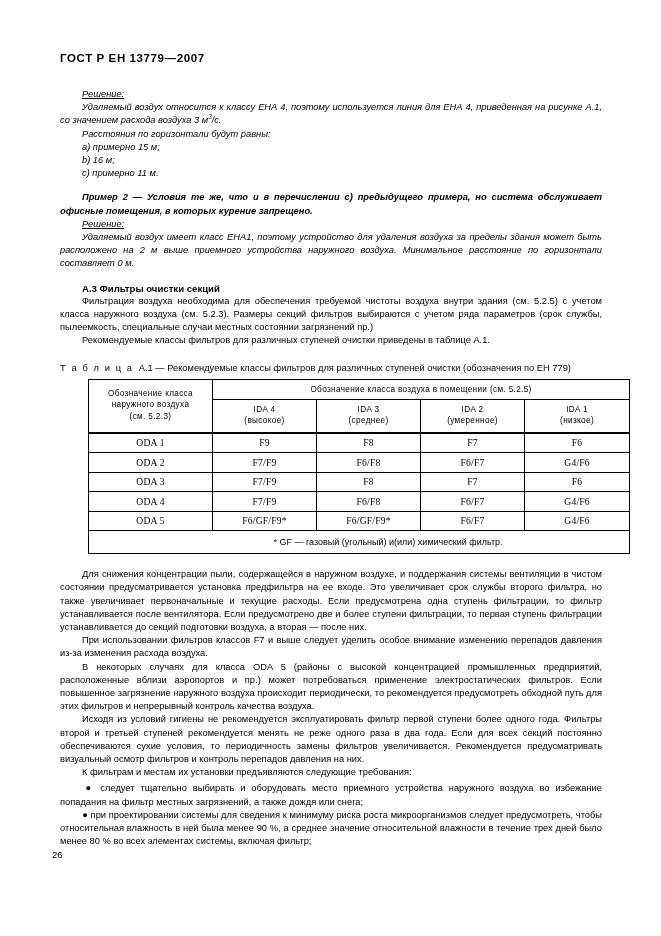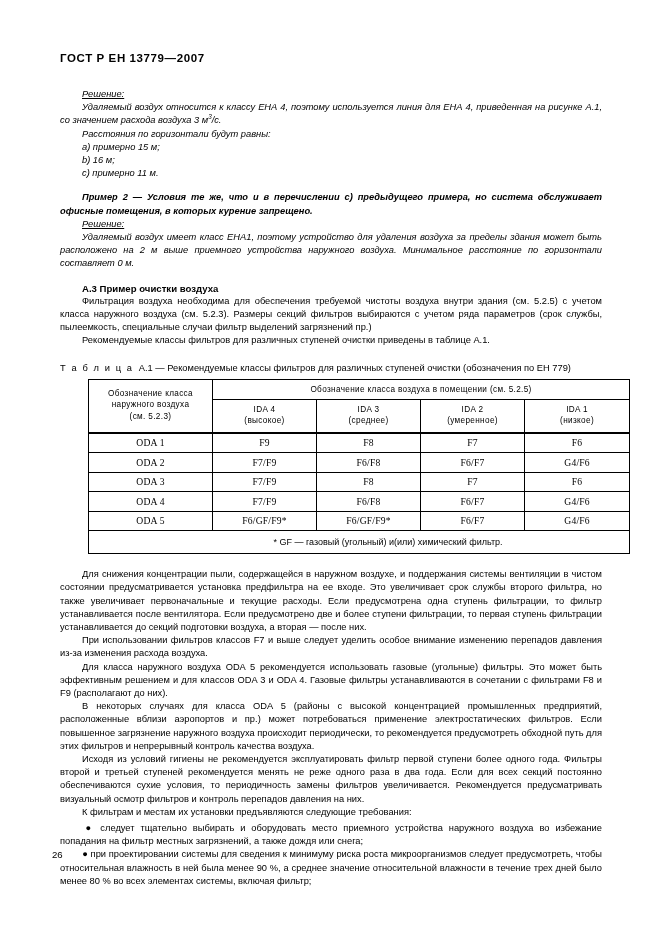--- a/index.html
+++ b/index.html
@@ -173,22 +173,22 @@
     <div class="list-line">c) примерно 11 м.</div>
 
     <div class="gap-m"></div>
 
     <p class="para indent bold-italic">Пример 2 — Условия те же, что и в перечислении с) предыдущего примера, но система обслуживает офисные помещения, в которых курение запрещено.</p>
     <div class="underline-label">Решение:</div>
     <p class="para indent italic">Удаляемый воздух имеет класс ЕНА1, поэтому устройство для удаления воздуха за пределы здания может быть расположено на 2 м выше приемного устройства наружного воздуха. Минимальное расстояние по горизонтали составляет 0 м.</p>
 
     <div class="gap-m"></div>
 
-    <div class="sec-head">A.3 Пример очистки воздуха</div>
-    <p class="para indent">Фильтрация воздуха необходима для обеспечения требуемой чистоты воздуха внутри здания (см. 5.2.5) с учетом класса наружного воздуха (см. 5.2.3). Размеры секций фильтров выбираются с учетом ряда параметров (срок службы, пылеемкость, специальные случаи фильтр выделений загрязнений пр.)</p>
+    <div class="sec-head">A.3 Фильтры очистки секций</div>
+    <p class="para indent">Фильтрация воздуха необходима для обеспечения требуемой чистоты воздуха внутри здания (см. 5.2.5) с учетом класса наружного воздуха (см. 5.2.3). Размеры секций фильтров выбираются с учетом ряда параметров (срок службы, пылеемкость, специальные случаи местных состоянии загрязнений пр.)</p>
     <p class="para indent">Рекомендуемые классы фильтров для различных ступеней очистки приведены в таблице А.1.</p>
 
     <div class="gap-l"></div>
 
     <div class="tbl-caption"><span class="spaced">Т а б л и ц а</span>&nbsp;&nbsp;<span>А.1 — Рекомендуемые классы фильтров для различных ступеней очистки (обозначения по ЕН 779)</span></div>
 
     <table class="filters">
       <colgroup>
         <col class="col-a">
           <col class="col-b">
@@ -262,21 +262,20 @@
         <tr>
           <td class="note" colspan="5">* GF — газовый (угольный) и(или) химический фильтр.</td>
         </tr>
       </tbody>
     </table>
 
     <div class="gap-l"></div>
 
     <p class="para indent">Для снижения концентрации пыли, содержащейся в наружном воздухе, и поддержания системы вентиляции в чистом состоянии предусматривается установка предфильтра на ее входе. Это увеличивает срок службы второго фильтра, но также увеличивает первоначальные и текущие расходы. Если предусмотрена одна ступень фильтрации, то фильтр устанавливается после вентилятора. Если предусмотрено две и более ступени фильтрации, то первая ступень фильтрации устанавливается до секций подготовки воздуха, а вторая — после них.</p>
     <p class="para indent">При использовании фильтров классов F7 и выше следует уделить особое внимание изменению перепадов давления из-за изменения расхода воздуха.</p>
-    <p class="para indent">Для класса наружного воздуха ODA 5 рекомендуется использовать газовые (угольные) фильтры. Это может быть эффективным решением и для классов ODA 3 и ODA 4. Газовые фильтры устанавливаются в сочетании с фильтрами F8 и F9 (располагают до них).</p>
     <p class="para indent">В некоторых случаях для класса ODA 5 (районы с высокой концентрацией промышленных предприятий, расположенные вблизи аэропортов и пр.) может потребоваться применение электростатических фильтров. Если повышенное загрязнение наружного воздуха происходит периодически, то рекомендуется предусмотреть обходной путь для этих фильтров и непрерывный контроль качества воздуха.</p>
     <p class="para indent">Исходя из условий гигиены не рекомендуется эксплуатировать фильтр первой ступени более одного года. Фильтры второй и третьей ступеней рекомендуется менять не реже одного раза в два года. Если для всех секций постоянно обеспечиваются сухие условия, то периодичность замены фильтров увеличивается. Рекомендуется предусматривать визуальный осмотр фильтров и контроль перепадов давления на них.</p>
     <p class="para indent">К фильтрам и местам их установки предъявляются следующие требования:</p>
 
     <div class="gap-xs"></div>
 
     <p class="bullet-para"><span class="bullet-indent"></span><span>● следует тщательно выбирать и оборудовать место приемного устройства наружного воздуха во избежание попадания на фильтр местных загрязнений, а также дождя или снега;</span></p>
     <p class="bullet-para"><span class="bullet-indent"></span><span>● при проектировании системы для сведения к минимуму риска роста микроорганизмов следует предусмотреть, чтобы относительная влажность в ней была менее 90 %, а среднее значение относительной влажности в течение трех дней было менее 80 % во всех элементах системы, включая фильтр;</span></p>
 
   </div>

